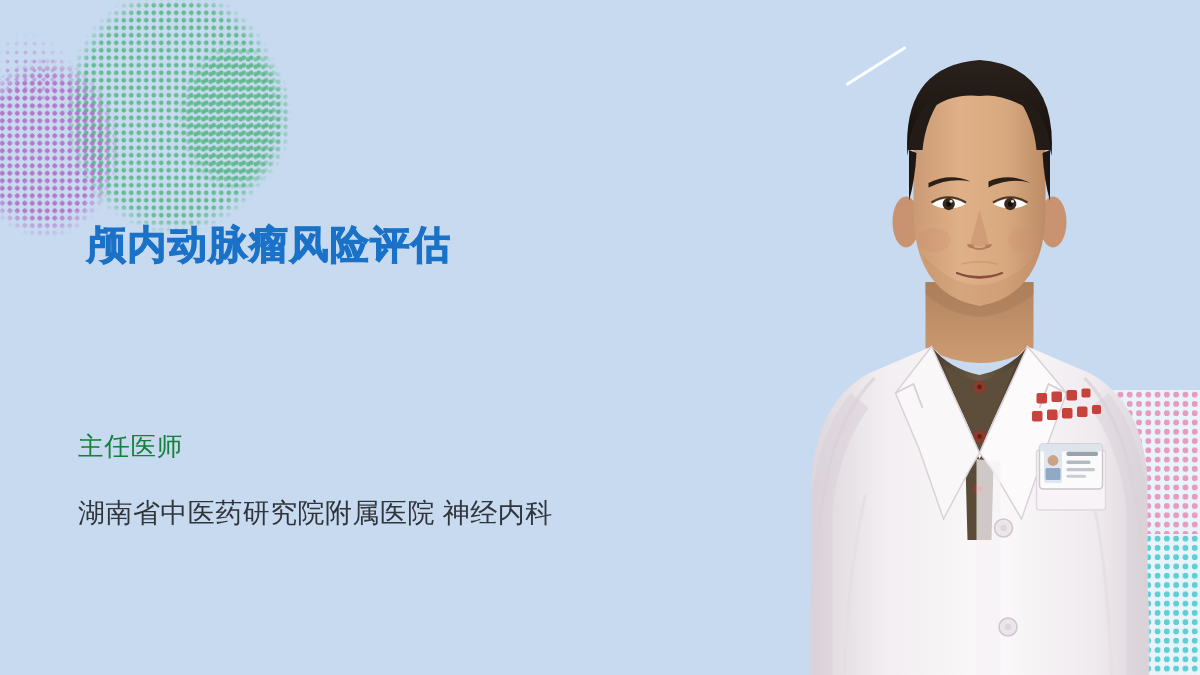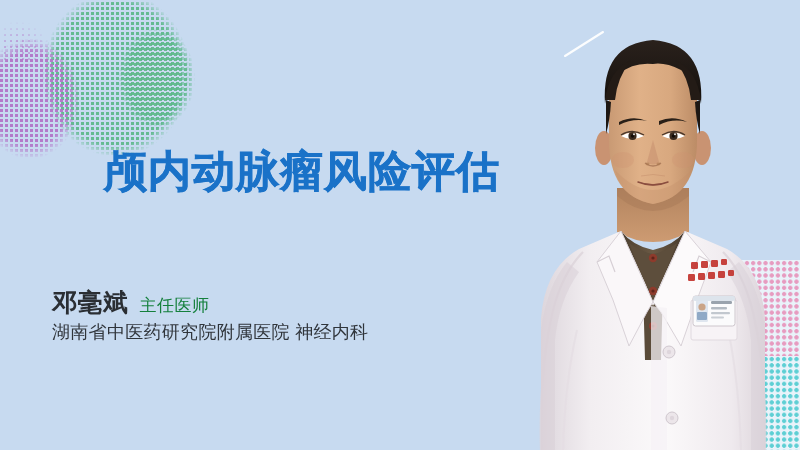--- a/index.html
+++ b/index.html
@@ -74,41 +74,40 @@
   }
 
   
   #deco-streak{
     position:absolute;left:563px;top:30px;width:42px;height:28px;
   }
 
   
   #title{
     position:absolute;left:58px;top:150px;
-    font-size:43px;line-height:1;
+    font-size:26px;line-height:1;
     font-weight:bold;
     color:#1a72c8;
     letter-spacing:1px;
     white-space:nowrap;
-    margin-left:46px;
     -webkit-text-stroke:.7px #1a72c8;
   }
   #byline{
     position:absolute;left:52px;top:286px;
     white-space:nowrap;
   }
   #name-row{display:flex;align-items:baseline;gap:11px;}
   #doctor-name{
     font-size:25px;font-weight:bold;color:#2a2e33;letter-spacing:.5px;
   }
   #doctor-rank{
     font-size:17px;color:#15803d;letter-spacing:.5px;
   }
   #affiliation{
-    margin-top:1px;
+    margin-top:21px;
     font-size:18px;color:#30353b;letter-spacing:.3px;
   }
 
   
   #portrait{
     position:absolute;left:505px;top:0;width:295px;height:450px;
     overflow:hidden;
   }
 </style>
 </head>
@@ -266,19 +265,18 @@
     <path d="M136 176 Q148 173 160 176" fill="none" stroke="#c08a69" stroke-width=".9" opacity=".5"></path>
 
     <ellipse cx="118" cy="160" rx="11" ry="8" fill="#cc9170" opacity=".3"></ellipse>
     <ellipse cx="178" cy="160" rx="11" ry="8" fill="#cc9170" opacity=".3"></ellipse>
   </svg>
 
   <div id="title">颅内动脉瘤风险评估</div>
 
   <div id="byline">
     <div id="name-row">
-      <span id="doctor-name">邓毫斌</span>
       <span id="doctor-rank">主任医师</span>
     </div>
     <div id="affiliation">湖南省中医药研究院附属医院 神经内科</div>
   </div>
 
 </div>
 
 </body></html>

